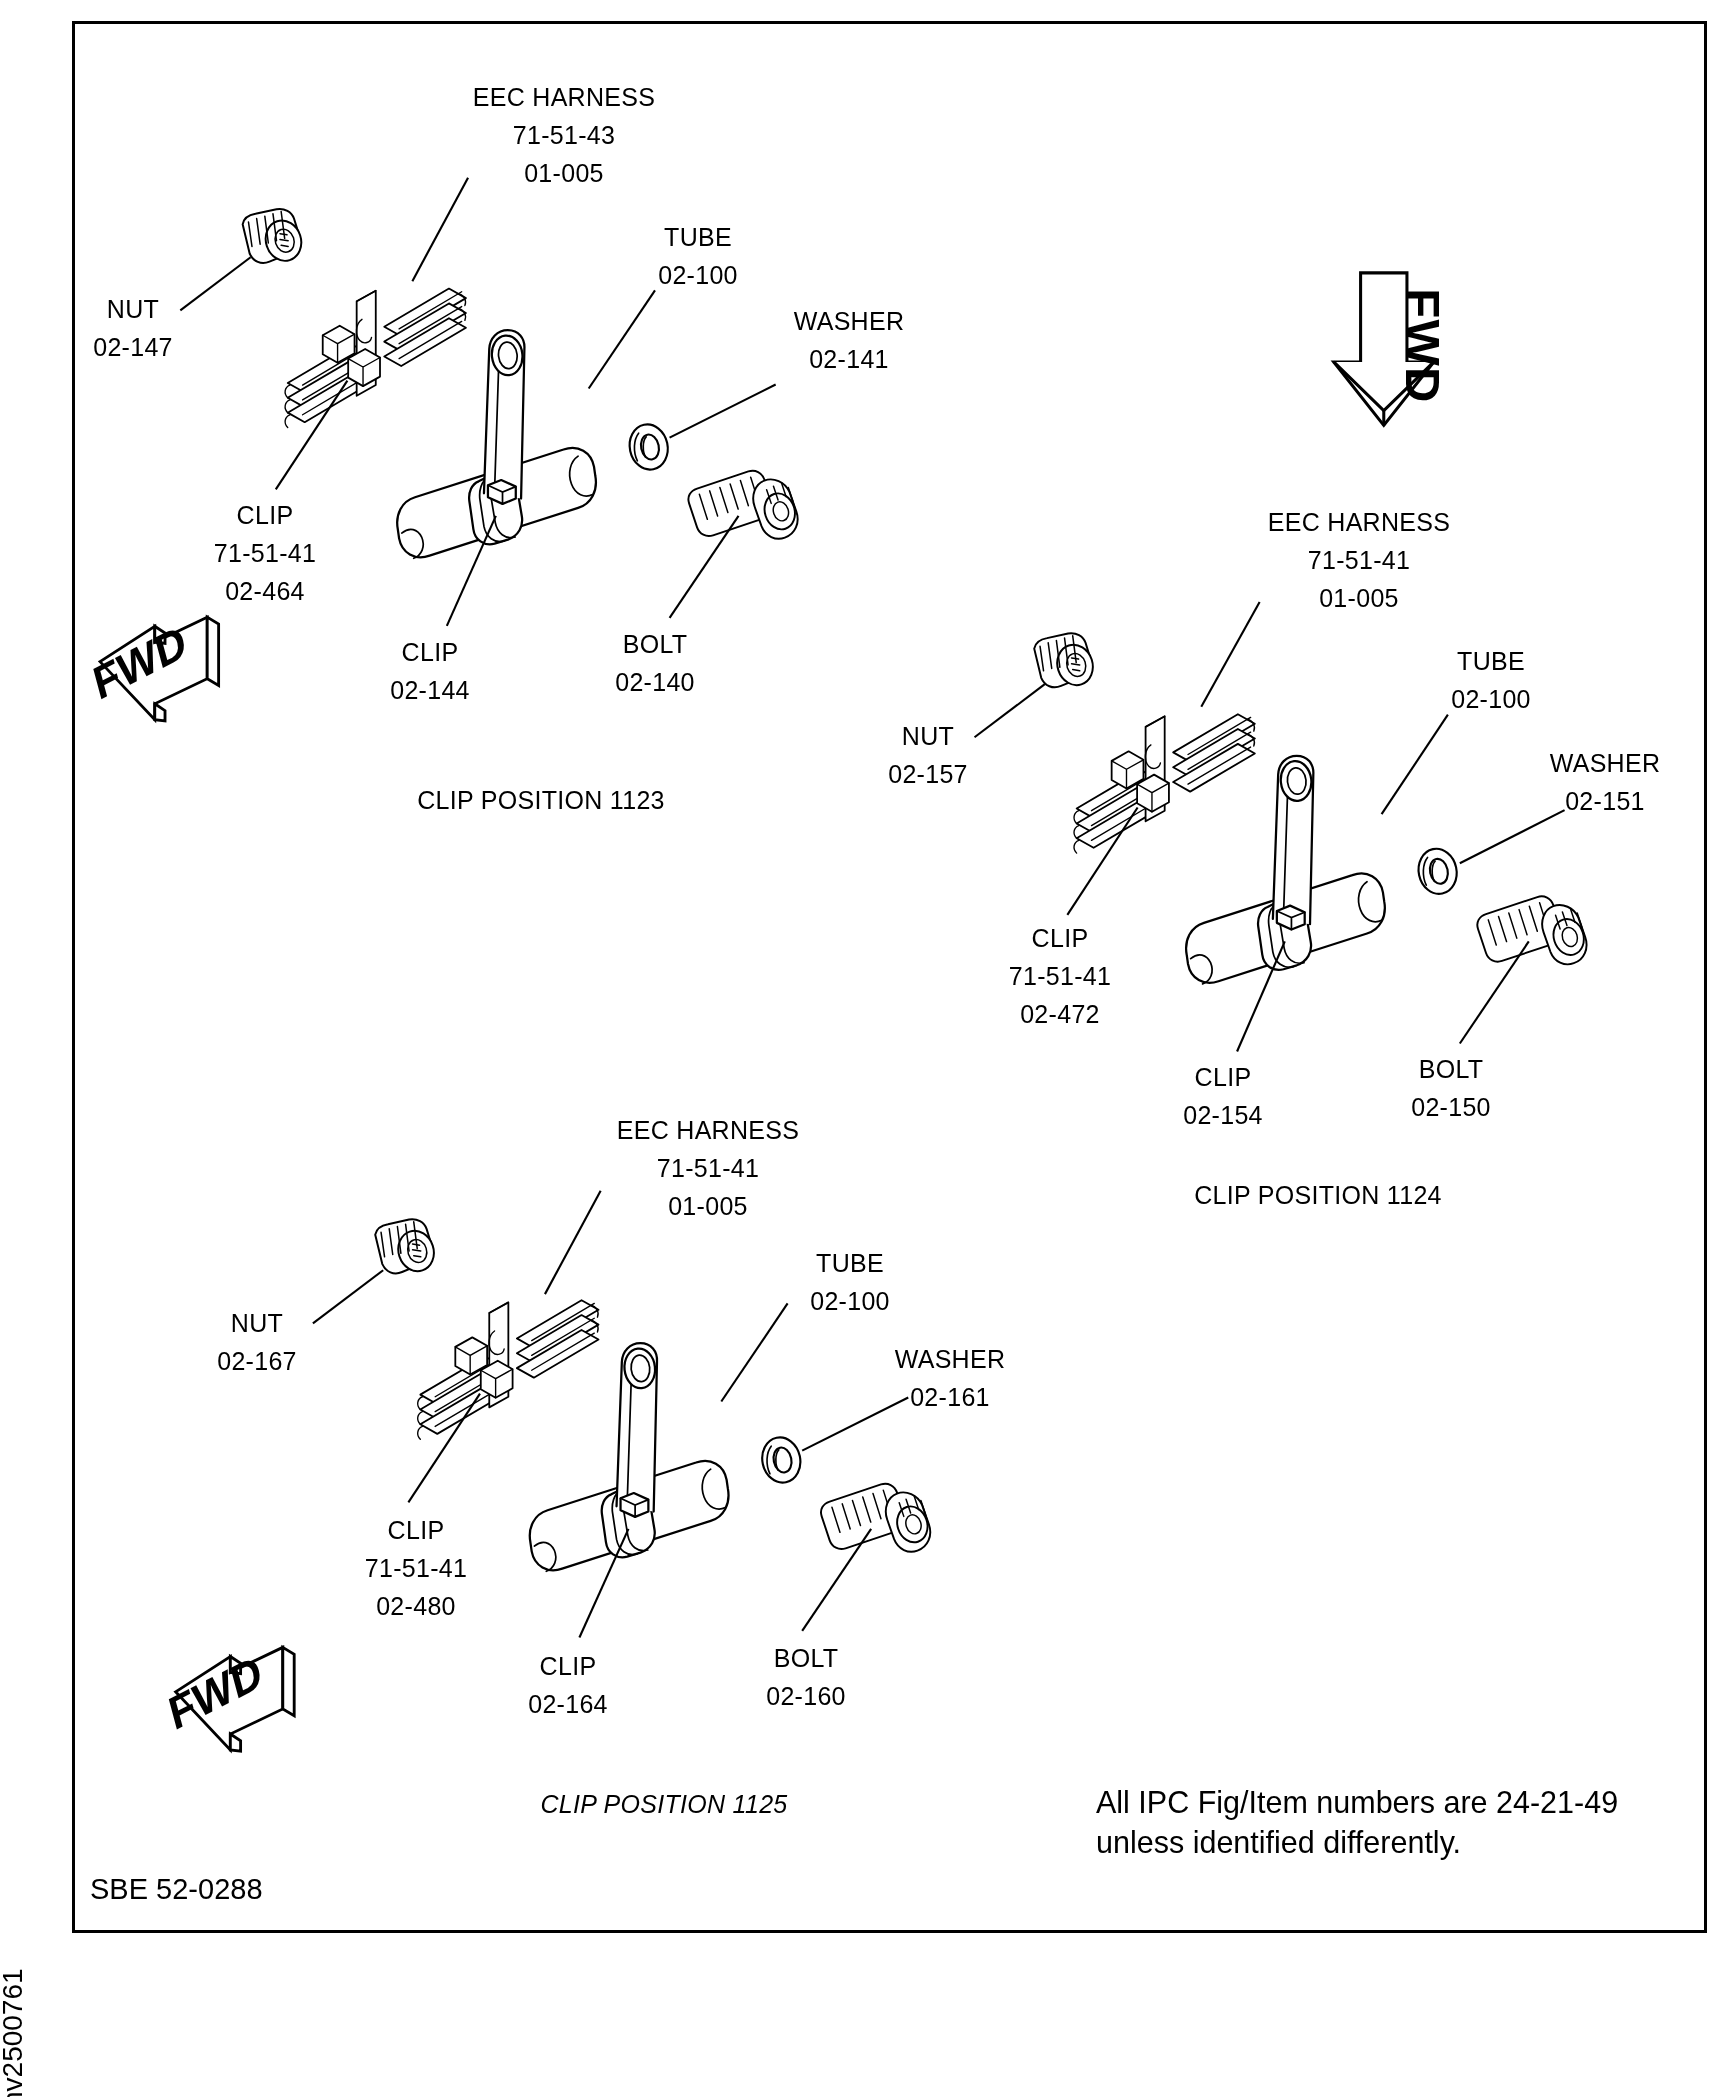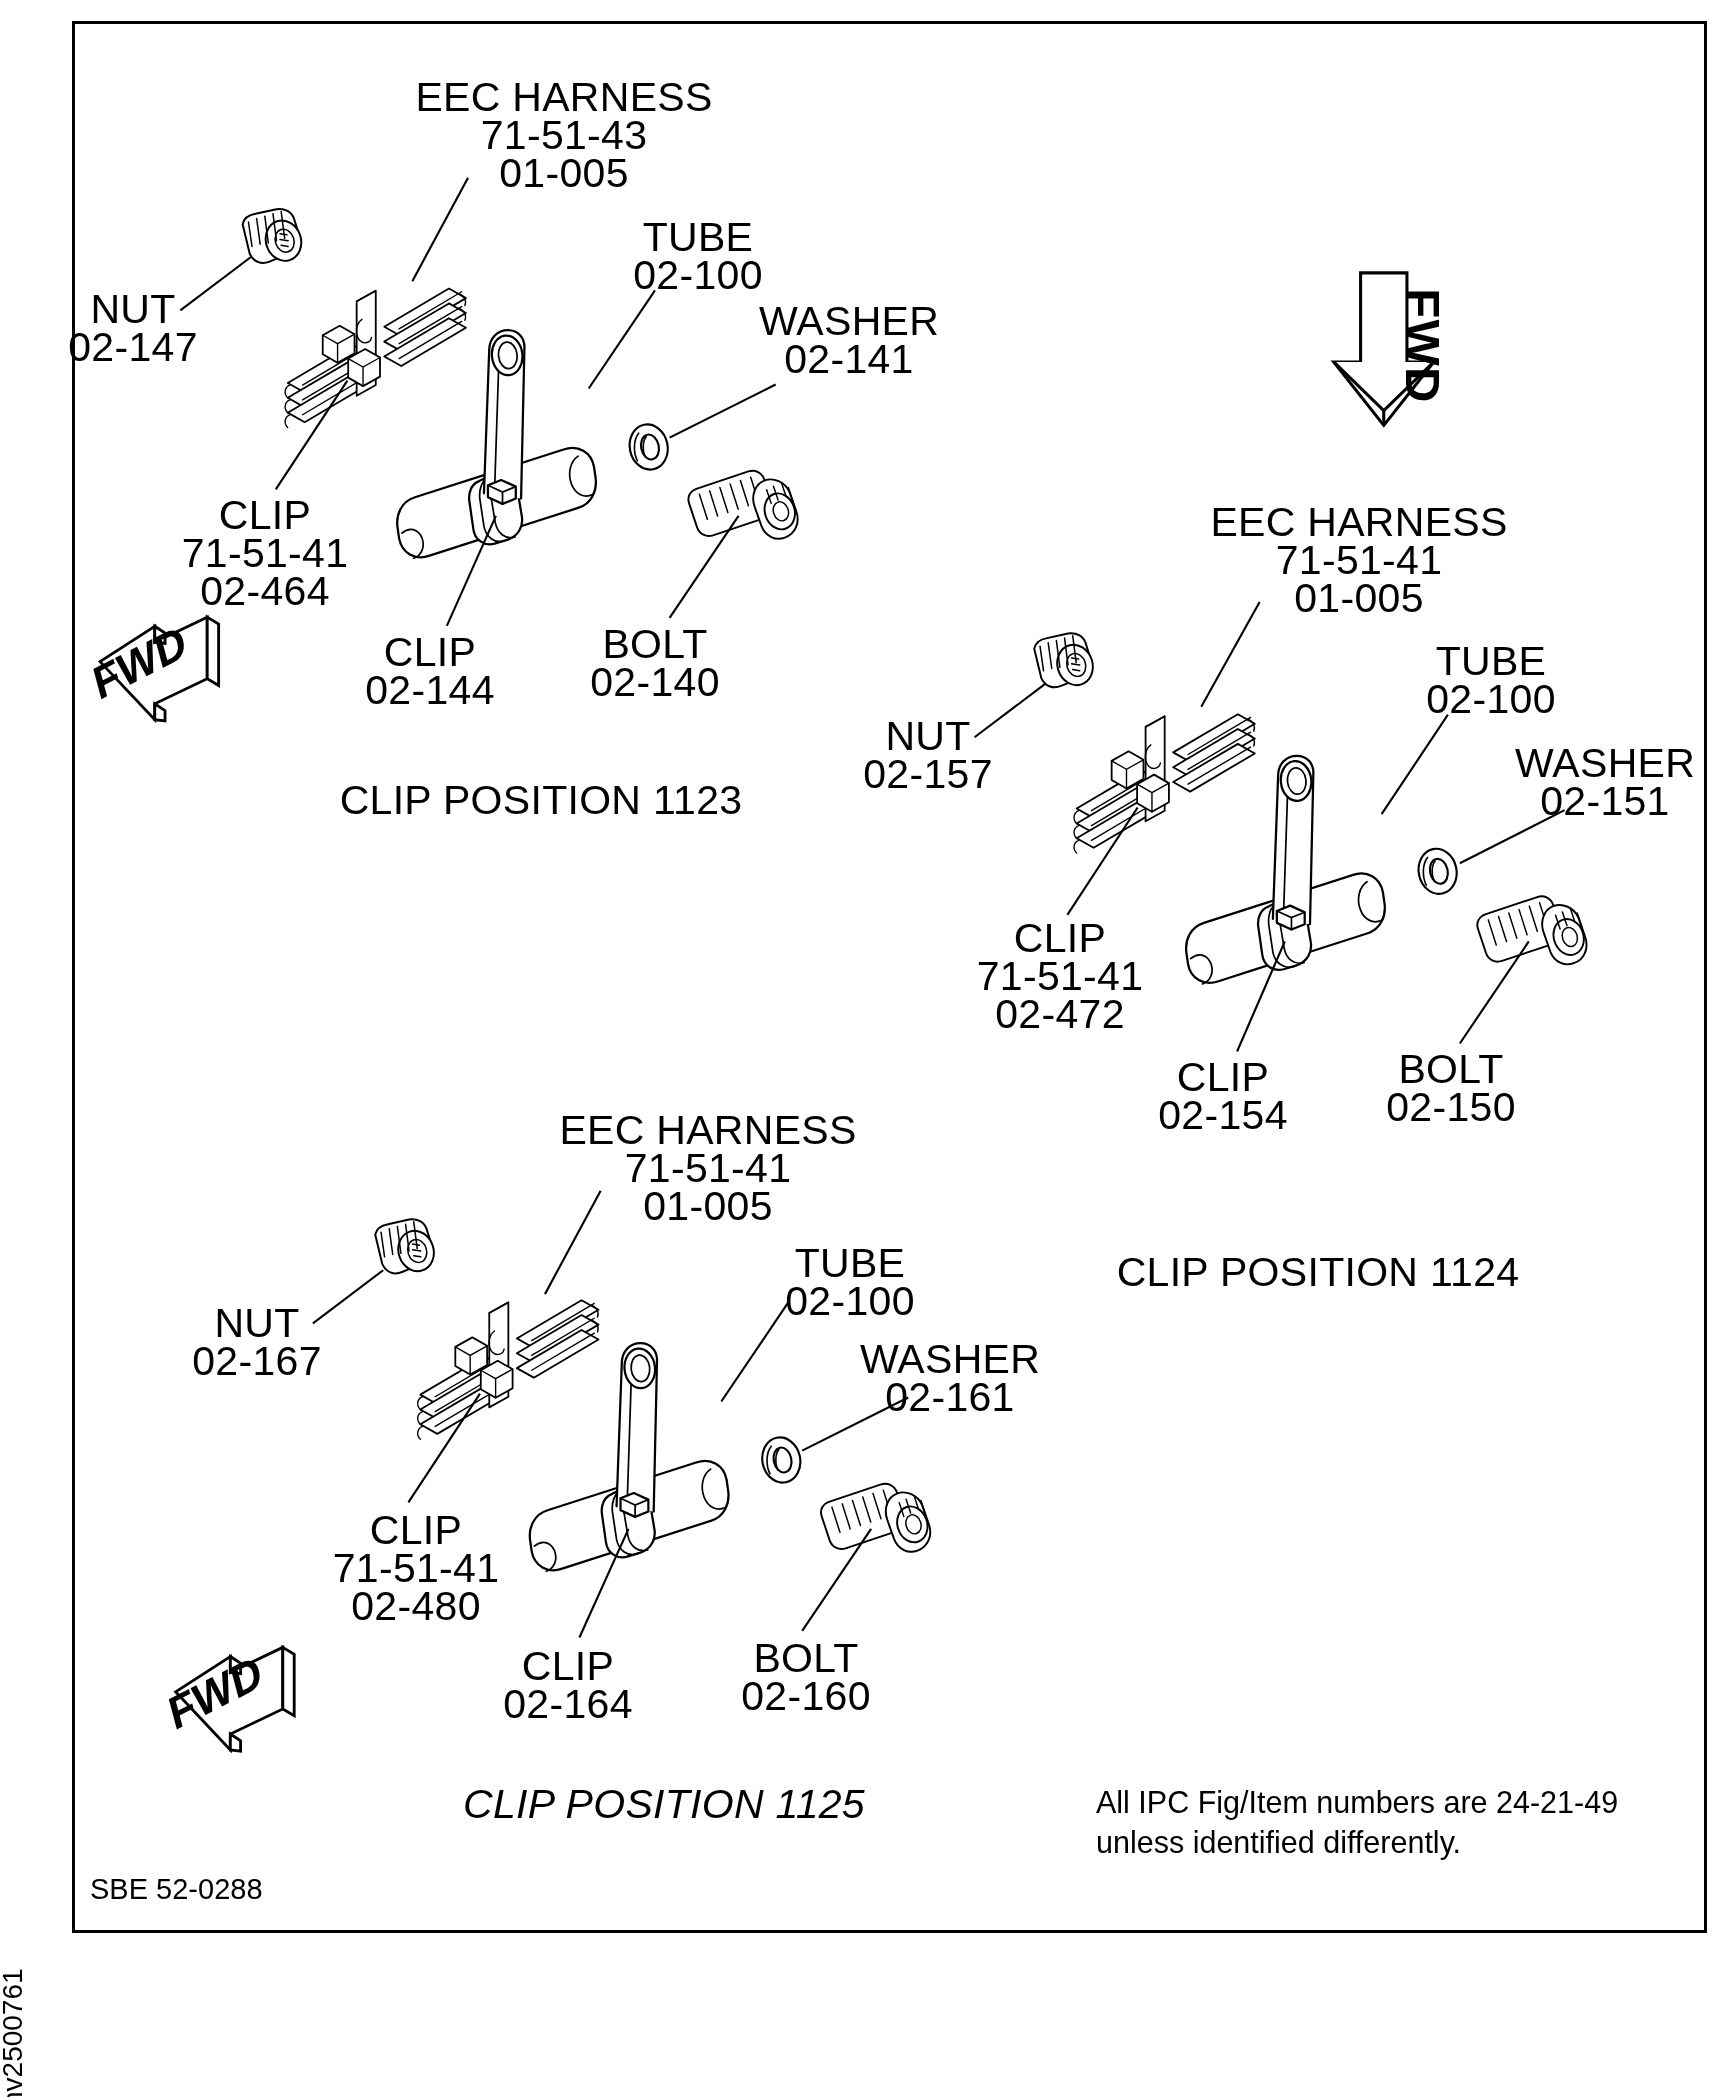--- a/index.html
+++ b/index.html
@@ -23,21 +23,21 @@
     left: 72px;
     top: 21px;
     width: 1635px;
     height: 1912px;
     border: 3.3px solid #000;
     box-sizing: border-box;
   }
   .lbl {
     position: absolute;
     font-family: "Liberation Sans", sans-serif;
-    font-size: 41px;
+    font-size: 25px;
     line-height: 38px;
     letter-spacing: 0.3px;
     white-space: pre;
     color: #000;
   }
   .lbl.c { text-align: center; transform: translateX(-50%); }
   .note {
     position: absolute;
     font-size: 30.5px;
     line-height: 40px;
@@ -327,21 +327,21 @@
   <div class="lbl c" style="left:1060px; top:919px;"><span>CLIP
 71-51-41
 02-472</span></div>
 
   <div class="lbl c" style="left:1223px; top:1058px;"><span>CLIP
 02-154</span></div>
 
   <div class="lbl c" style="left:1451px; top:1050px;"><span>BOLT
 02-150</span></div>
 
-  <div class="lbl c" style="left:1318px; top:1253px;"><span>CLIP POSITION 1124</span></div>
+  <div class="lbl c" style="left:1318px; top:1176px;"><span>CLIP POSITION 1124</span></div>
 
   <div class="lbl c" style="left:257px; top:1304px;"><span>NUT
 02-167</span></div>
 
   <div class="lbl c" style="left:708px; top:1111px;"><span>EEC HARNESS
 71-51-41
 01-005</span></div>
 
   <div class="lbl c" style="left:850px; top:1244px;"><span>TUBE
 02-100</span></div>

